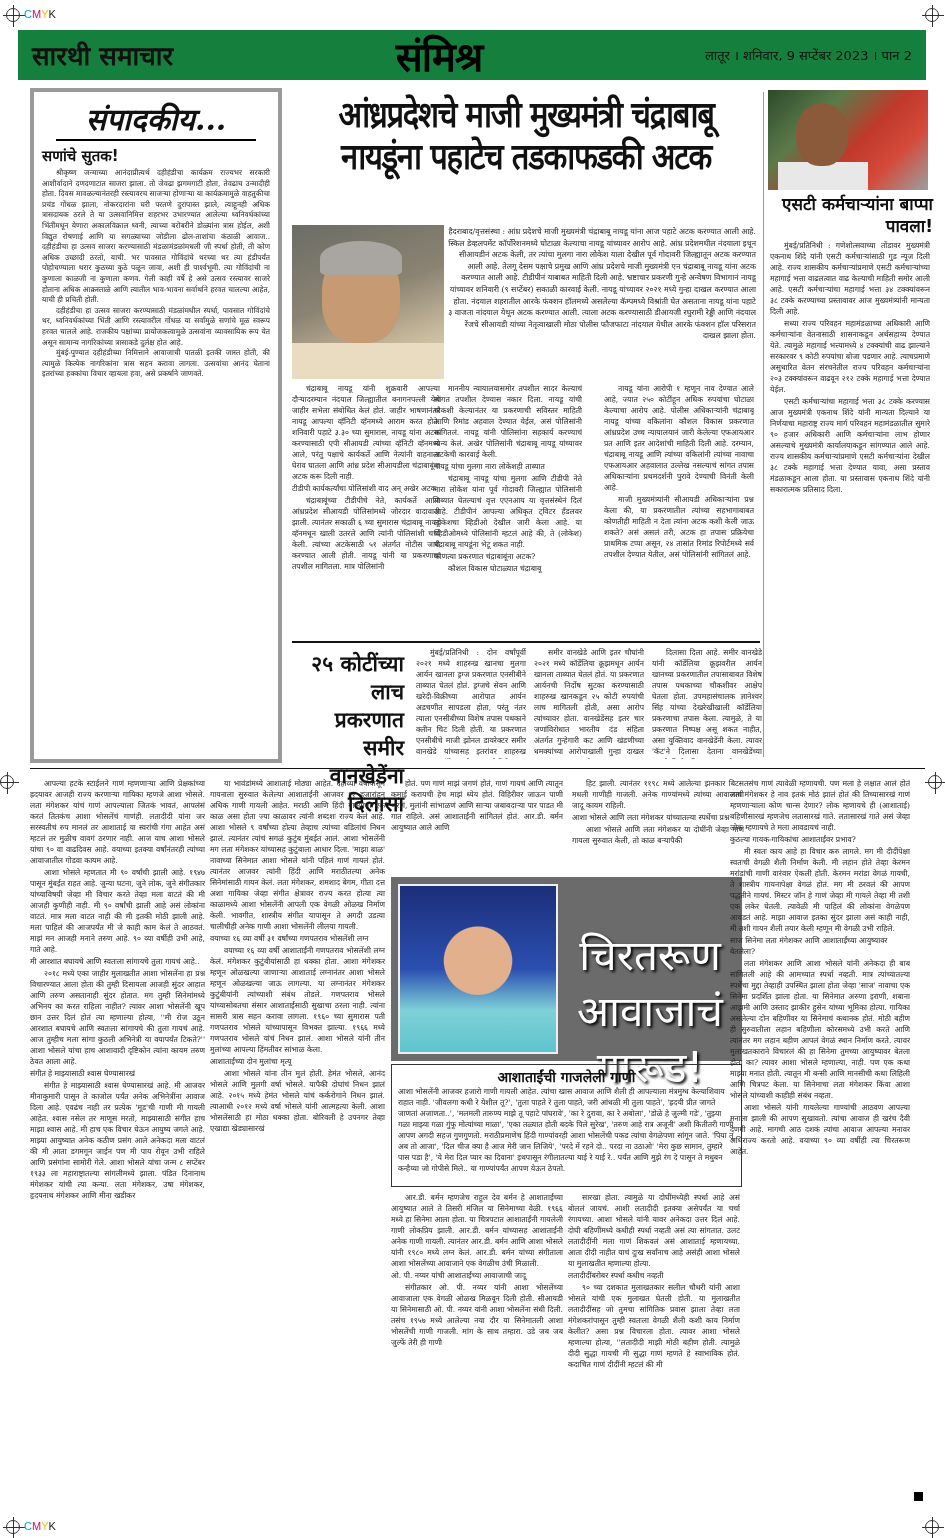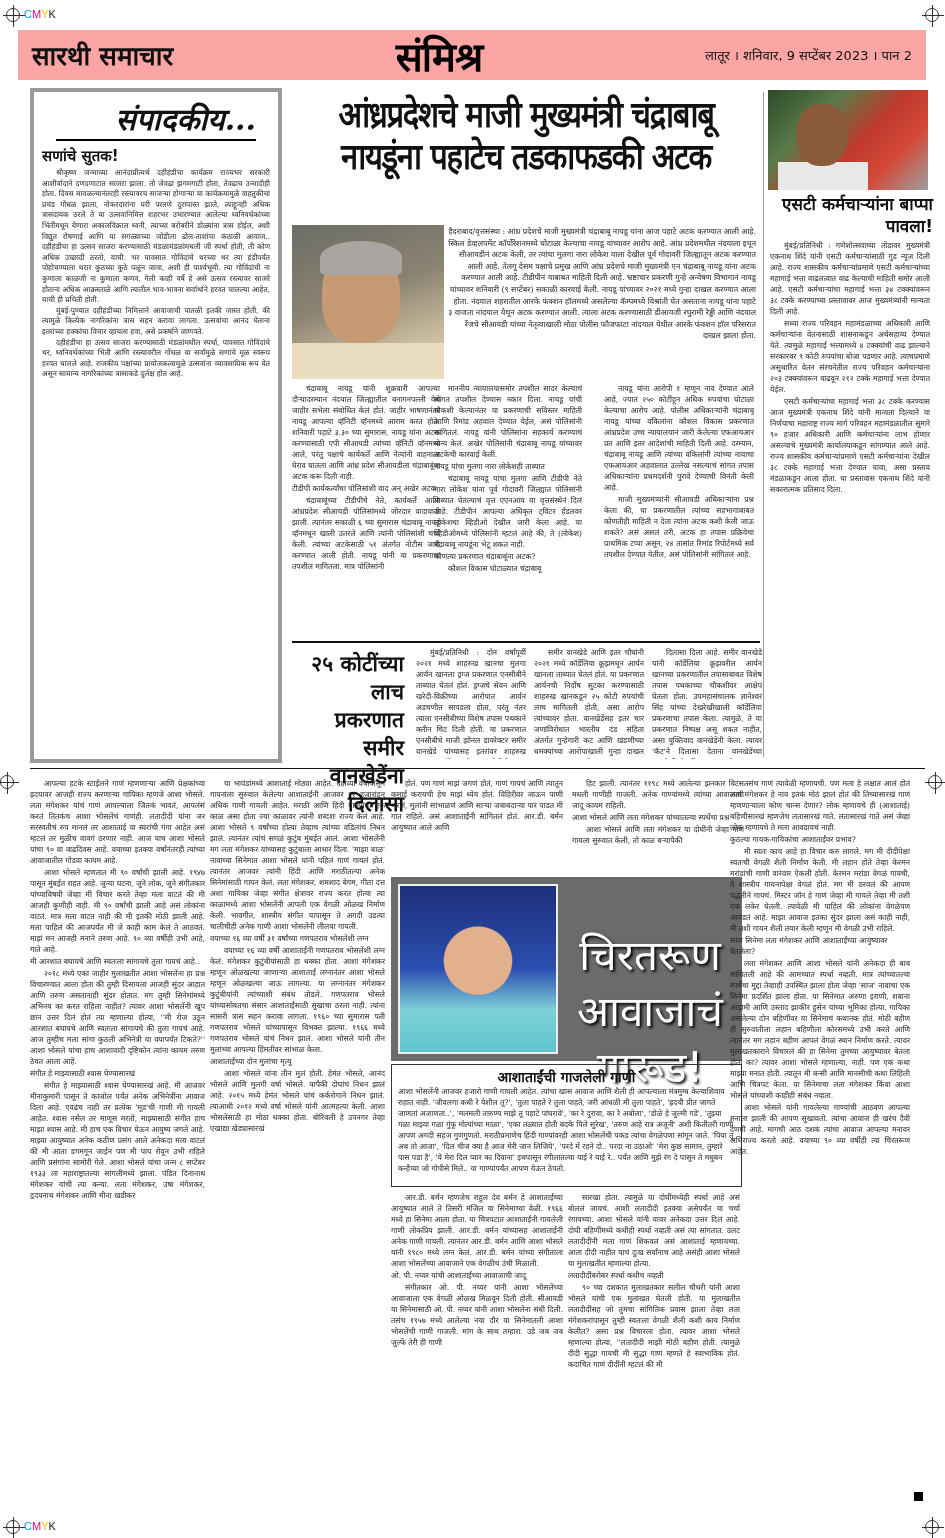--- a/index.html
+++ b/index.html
@@ -2,29 +2,29 @@
 <html><head>
 <meta charset="utf-8">
 <style>
 *{box-sizing:border-box;margin:0;padding:0}
 body{width:945px;height:1538px;background:#fff;font-family:"DejaVu Serif",serif;color:#111;position:relative;overflow:hidden}
 .reg{position:absolute;width:14px;height:14px;border:1px solid #333;border-radius:50%}
 .reg::before{content:"";position:absolute;left:6px;top:-4px;width:1px;height:22px;background:#333}
 .reg::after{content:"";position:absolute;top:6px;left:-4px;height:1px;width:22px;background:#333}
 .cmyk{position:absolute;font:11px "Liberation Sans",sans-serif;letter-spacing:0}
 .cmyk .c{color:#00a0e0}.cmyk .m{color:#e0007a}.cmyk .y{color:#e8c800}.cmyk .k{color:#222}
-#masthead{position:absolute;left:18px;top:30px;width:908px;height:50px;background:#fca5a5;display:flex;align-items:center;justify-content:space-between;padding:0 14px}
+#masthead{position:absolute;left:18px;top:30px;width:908px;height:50px;background:#15803d;display:flex;align-items:center;justify-content:space-between;padding:0 14px}
 #mast-left{font:bold 26px "DejaVu Serif",serif;color:#111}
 #mast-logo{font:900 40px "DejaVu Sans",sans-serif;letter-spacing:-1px;color:#000}
 #mast-right{font:13px "DejaVu Sans",sans-serif}
 .col{position:absolute;font-size:7.6px;line-height:11px;text-align:justify;overflow:hidden;color:#222}
 .col p{text-indent:14px;margin-bottom:1px}
 .sub{font-weight:normal;text-align:left;text-indent:0 !important}
 #editorial{position:absolute;left:30px;top:88px;width:252px;height:675px;border:4px solid #9a9a9a;padding:6px 8px;overflow:hidden}
-#ed-logo{font:italic bold 30px "DejaVu Serif",serif;text-align:right;border-bottom:2px solid #000;width:200px;margin:0 auto 4px}
+#ed-logo{font:italic bold 30px "DejaVu Serif",serif;text-align:center;border-bottom:2px solid #000;width:200px;margin:0 auto 4px}
 #ed-title{font:bold 15px "DejaVu Sans",sans-serif;margin-bottom:3px}
 #ed-body{font-size:7.4px;line-height:10.6px;text-align:justify;color:#222}
 #ed-body p{text-indent:14px}
 #headline{position:absolute;left:292px;top:94px;width:468px;font:900 36px "DejaVu Sans",sans-serif;line-height:42px;text-align:center;letter-spacing:-1.5px;transform:scaleX(.86);transform-origin:center top}
 .photo{position:absolute;overflow:hidden}
 #naidu-photo{left:292px;top:225px;width:152px;height:154px;background:linear-gradient(160deg,#6b6d66 0%,#8b8372 45%,#c6b89b 75%,#e5d7b8 100%)}
 #naidu-photo .head{position:absolute;left:30px;top:22px;width:78px;height:96px;border-radius:45% 45% 40% 40%;background:#c69a72}
 #naidu-photo .hair{position:absolute;left:28px;top:16px;width:82px;height:34px;border-radius:50% 50% 10% 10%;background:#a9a6a1}
 #naidu-photo .shirt{position:absolute;left:0;top:118px;width:152px;height:40px;background:#e9dcc0}
 #lead{position:absolute;left:448px;top:226px;width:308px;font-size:7.8px;line-height:11.6px;text-align:right;color:#222}
@@ -58,22 +58,22 @@
   <div id="mast-left">सारथी समाचार</div>
   <div id="mast-logo">संमिश्र</div>
   <div id="mast-right">लातूर । शनिवार, 9 सप्टेंबर 2023 । पान 2</div>
 </header>
 
 <section id="editorial">
   <div id="ed-logo">संपादकीय...</div>
   <h2 id="ed-title">सणांचे सुतक!</h2>
   <div id="ed-body">
     <p>श्रीकृष्ण जन्माच्या आनंदाप्रीत्यर्थ दहीहंडीचा कार्यक्रम राज्यभर सरकारी आशीर्वादाने दणदणाटात साजरा झाला. तो जेवढा झगमगाटी होता, तेवढाच उन्मादीही होता. दिवस मावळल्यानंतरही रस्त्यावरच साजऱ्या होणाऱ्या या कार्यक्रमामुळे वाहतुकीचा प्रचंड गोंधळ झाला, नोकरदारांना घरी परतणे दुरापास्त झाले, त्याहूनही अधिक त्रासदायक ठरले ते या उत्सवानिमित्त शहरभर उभारण्यात आलेल्या ध्वनिवर्धकांच्या भिंतींमधून येणारा अकालविक्राल ध्वनी, त्याच्या बरोबरीने डोळ्यांना त्रास होईल, अशी विद्युत रोषणाई आणि या सगळ्याच्या जोडीला ढोल-ताशांचा कंठाळी आवाज.. दहीहंडीचा हा उत्सव साजरा करण्यासाठी मंडळामंडळांमधली जी स्पर्धा होती, ती कोण अधिक उच्छादी ठरतो, याची. भर पावसात गोविंदांचे थरच्या थर त्या हंडीपर्यंत पोहोचण्याला थरार कुठच्या कुठे पळून जावा, अशी ही पार्श्वभूमी. त्या गोविंदांची ना कुणाला काळजी ना कुणाला कणव. गेली काही वर्षे हे असे उत्सव रस्त्यावर साजरे होताना अधिक आक्रस्ताळे आणि त्यातील भाव-भावना सर्वार्थाने हरवत चालल्या आहेत, याची ही प्रचिती होती.</p>
+    <p>दहीहंडीचा हा उत्सव साजरा करण्यासाठी मंडळांमधील स्पर्धा, पावसात गोविंदांचे थर, ध्वनिवर्धकांच्या भिंती आणि रस्त्यावरील गोंधळ या सर्वांमुळे सणांचे मूळ स्वरूप हरवत चालले आहे. राजकीय पक्षांच्या प्रायोजकत्वामुळे उत्सवांना व्यावसायिक रूप येत असून सामान्य नागरिकांच्या त्रासाकडे दुर्लक्ष होत आहे.</p>
     <p>मुंबई-पुण्यात दहीहंडीच्या निमित्ताने आवाजाची पातळी इतकी जास्त होती, की त्यामुळे कित्येक नागरिकांना त्रास सहन करावा लागला. उत्सवांचा आनंद घेताना इतरांच्या हक्कांचा विचार व्हायला हवा, असे प्रकर्षाने जाणवते.</p>
-    <p>दहीहंडीचा हा उत्सव साजरा करण्यासाठी मंडळांमधील स्पर्धा, पावसात गोविंदांचे थर, ध्वनिवर्धकांच्या भिंती आणि रस्त्यावरील गोंधळ या सर्वांमुळे सणांचे मूळ स्वरूप हरवत चालले आहे. राजकीय पक्षांच्या प्रायोजकत्वामुळे उत्सवांना व्यावसायिक रूप येत असून सामान्य नागरिकांच्या त्रासाकडे दुर्लक्ष होत आहे.</p>
   </div>
 </section>
 
 <h1 id="headline">
   <div>आंध्रप्रदेशचे माजी मुख्यमंत्री चंद्राबाबू</div>
   <div>नायडूंना पहाटेच तडकाफडकी अटक</div>
 </h1>
 <div class="photo" id="naidu-photo">
     <div class="shirt"></div>
     <div class="head"></div>

